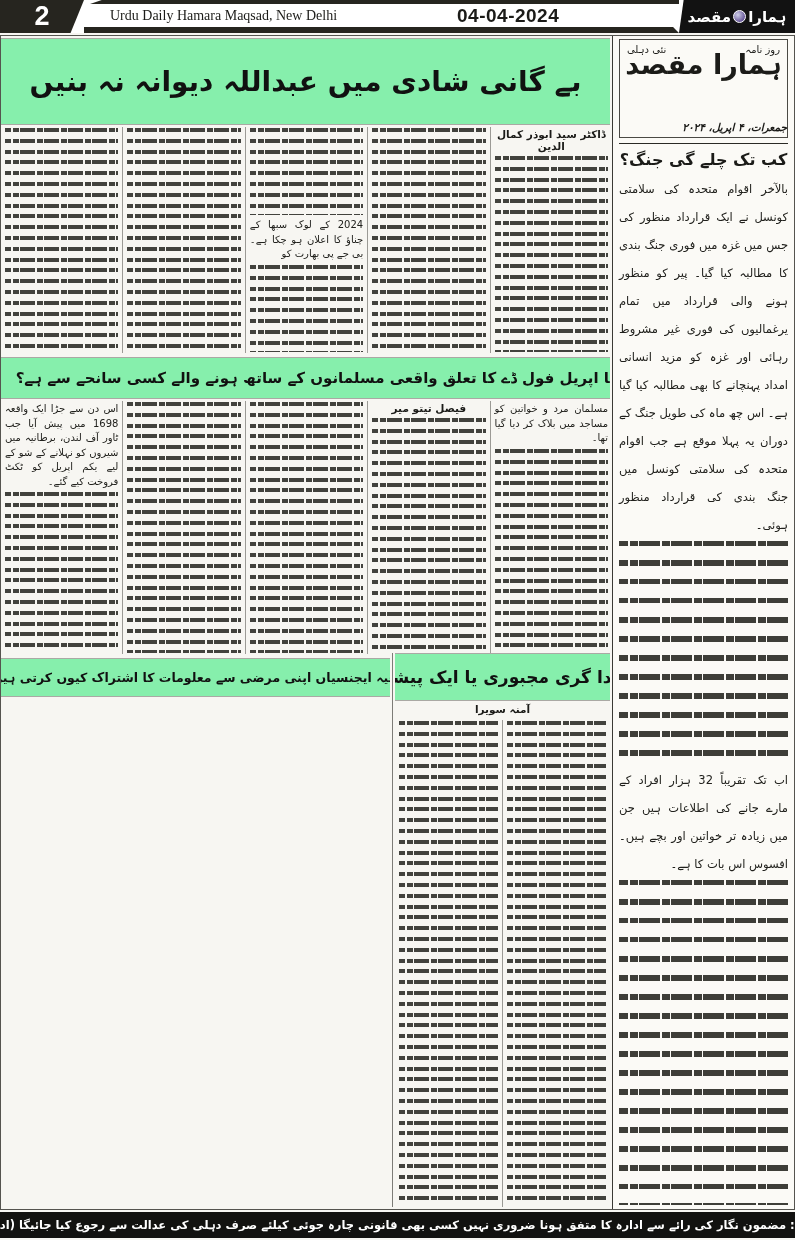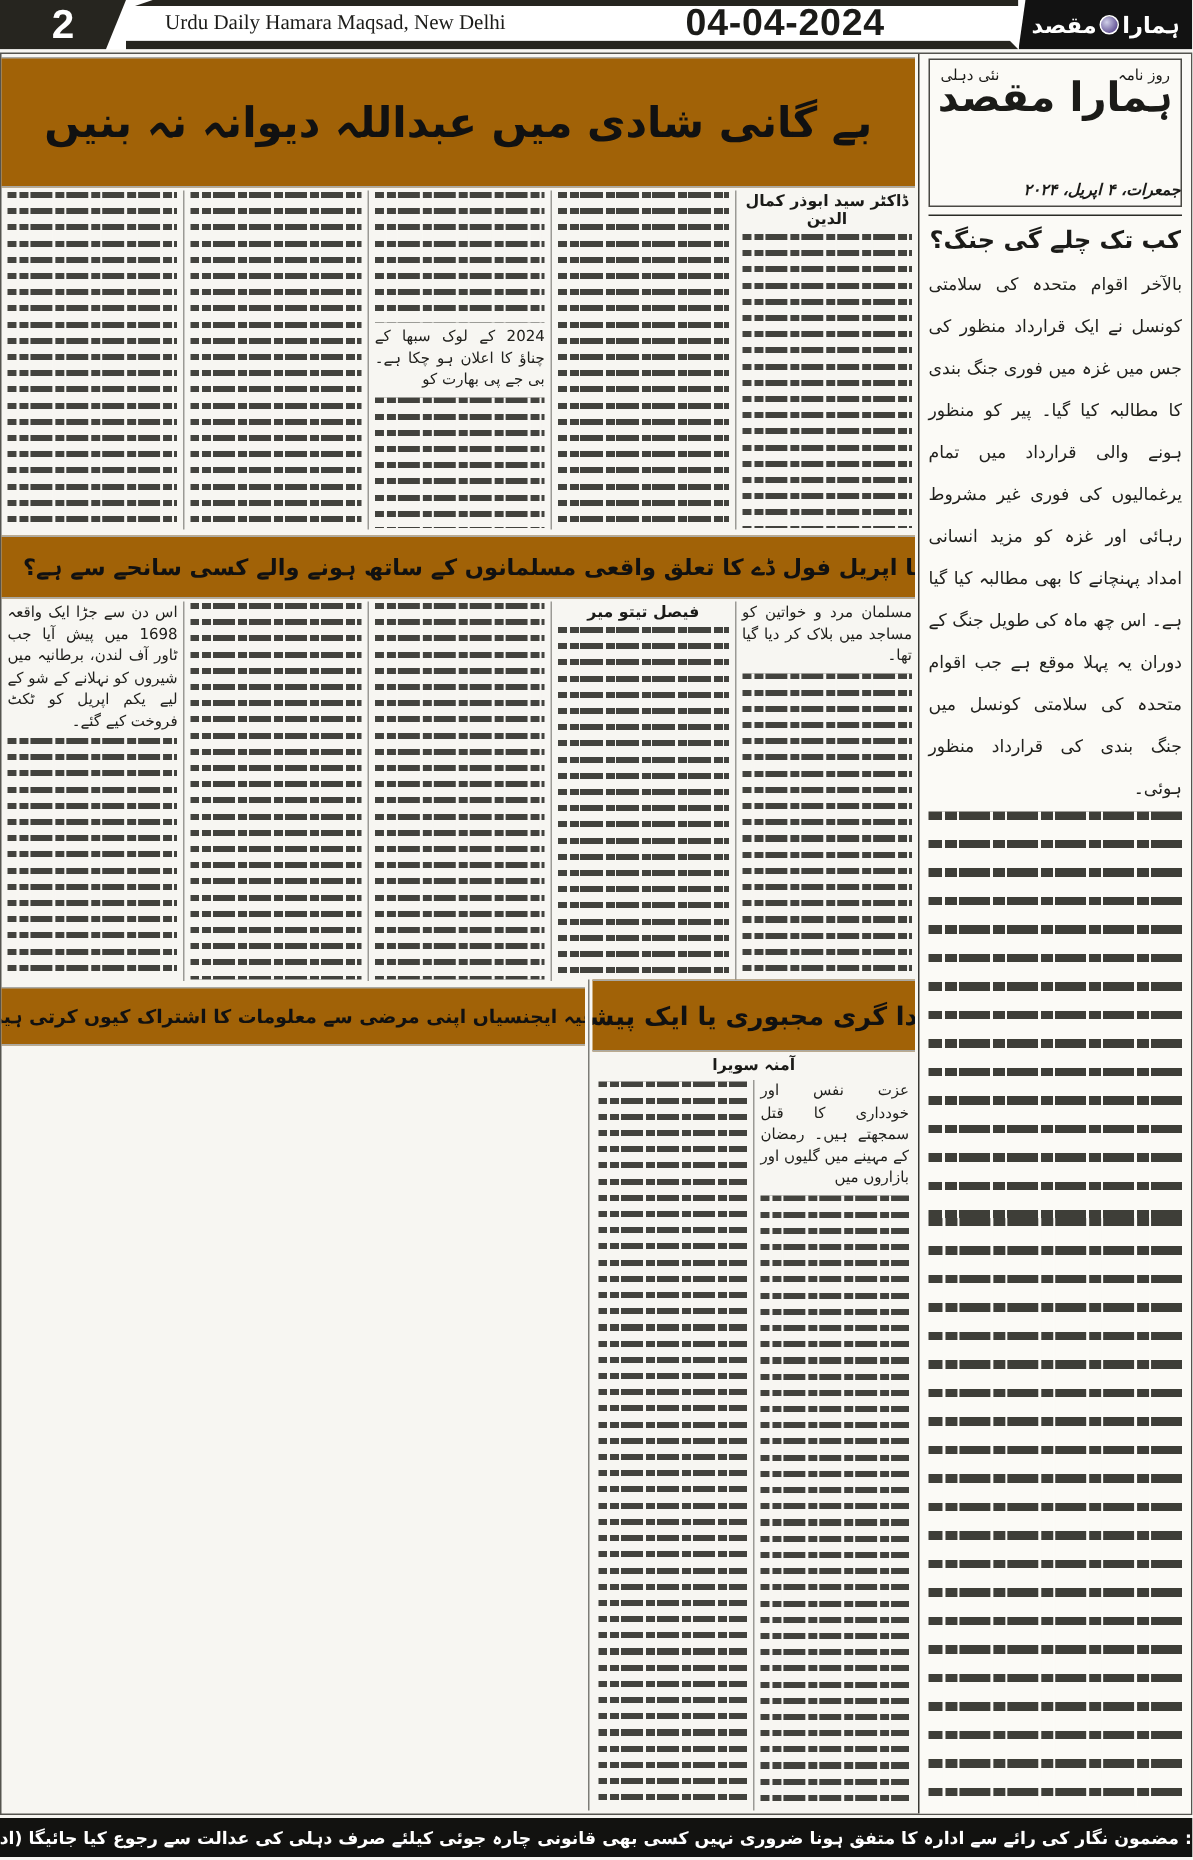--- a/index.html
+++ b/index.html
@@ -16,34 +16,34 @@
     clip-path:polygon(0 0,100% 0,84% 100%,0 100%);
     font-family:"Liberation Sans",sans-serif;
   }
   .head-mid{position:absolute;left:84px;right:116px;top:0;height:33px;}
   .head-mid::before{content:"";position:absolute;top:0;left:6px;right:0;height:4px;background:#26251f;
     clip-path:polygon(2% 0,100% 0,100% 100%,0 100%);}
   .head-mid::after{content:"";position:absolute;bottom:0;left:0;right:0;height:6px;background:#26251f;
     clip-path:polygon(0 0,99% 0,100% 100%,0 100%);}
   .head-mid-inner{position:absolute;top:4px;bottom:6px;left:0;right:0;display:flex;align-items:center;}
   .paper-title{font-family:"Liberation Serif",serif;font-weight:normal;font-size:14px;margin-left:26px;white-space:nowrap;}
-  .head-date{font-family:"Liberation Sans",sans-serif;font-weight:bold;font-size:25px;margin-left:120px;letter-spacing:.5px;}
+  .head-date{font-family:"Liberation Sans",sans-serif;font-weight:bold;font-size:19px;margin-left:120px;letter-spacing:.5px;}
   .logo-box{
     position:absolute;right:0;top:0;width:116px;height:33px;background:#121212;color:#fff;
     display:flex;align-items:center;justify-content:center;gap:2px;font-weight:bold;font-size:15px;
     clip-path:polygon(4% 0,100% 0,100% 100%,0 100%);
   }
   .globe{width:11px;height:11px;border-radius:50%;border:1px solid #fff;display:inline-block;
     background:radial-gradient(circle at 35% 35%,#cfcfe8 0%,#6a5a9a 70%);}
   
   .frame{position:absolute;top:35px;left:0;right:0;height:1175px;border:1px solid #55544f;background:#f7f6f2;
     display:flex;box-sizing:border-box;}
   .left-area{flex:1;position:relative;}
   
-  .bar{position:absolute;background:#a16207;display:flex;align-items:center;justify-content:center;
+  .bar{position:absolute;background:#86efac;display:flex;align-items:center;justify-content:center;
     border-top:1px solid #aaa9a4;border-bottom:1px solid #aaa9a4;overflow:hidden;}
   .bar span{white-space:nowrap;font-weight:bold;color:#111;}
   .a1-bar{top:2px;left:0;right:2px;height:85px;}
   .a1-bar span{font-size:28px;}
   .a2-bar{top:321px;left:0;right:2px;height:40px;padding-left:29px;}
   .a2-bar span{font-size:15px;}
   .a3-bar{top:622px;left:0;width:389px;height:37px;}
   .a3-bar span{font-size:12.5px;}
   .a4-bar{top:617px;left:394px;right:2px;height:46px;}
   .a4-bar span{font-size:17px;}
@@ -158,21 +158,20 @@
 
     <div class="bar a4-bar" dir="rtl">
       <span>گدا گری مجبوری یا ایک پیشہ</span>
     </div>
 
 
     <div class="a4-wrap">
       <p class="byline a4-byline">آمنہ سویرا</p>
       <div class="a4-cols cols" dir="rtl">
         <div class="col">
-          <p class="lead" dir="rtl">عزت نفس اور خودداری کا قتل سمجھتے ہیں۔ رمضان کے مہینے میں گلیوں اور بازاروں میں</p>
           <div class="sim"></div>
         </div>
         <div class="col">
             <div class="sim"></div>
           </div>
       </div>
     </div>
 
     <div class="vsep"></div>
   </section>
@@ -180,17 +179,18 @@
   <aside class="editorial" dir="rtl">
     <div class="mast">
       <span class="mast-kind">روز نامہ</span>
       <span class="mast-city">نئی دہلی</span>
       <div class="mast-name">ہمارا مقصد</div>
       <div class="mast-date">جمعرات، ۴ اپریل، ۲۰۲۴</div>
     </div>
     <div class="ed-h">کب تک چلے گی جنگ؟</div>
     <p class="ed-lead">بالآخر اقوام متحدہ کی سلامتی کونسل نے ایک قرارداد منظور کی جس میں غزہ میں فوری جنگ بندی کا مطالبہ کیا گیا۔ پیر کو منظور ہونے والی قرارداد میں تمام یرغمالیوں کی فوری غیر مشروط رہائی اور غزہ کو مزید انسانی امداد پہنچانے کا بھی مطالبہ کیا گیا ہے۔ اس چھ ماہ کی طویل جنگ کے دوران یہ پہلا موقع ہے جب اقوام متحدہ کی سلامتی کونسل میں جنگ بندی کی قرارداد منظور ہوئی۔</p>
     <div class="sim-lg" style="flex:1.1"></div>
+    <p class="ed-frag">اب تک تقریباً 32 ہزار افراد کے مارے جانے کی اطلاعات ہیں جن میں زیادہ تر خواتین اور بچے ہیں۔ افسوس اس بات کا ہے۔</p>
     <div class="sim-lg" style="flex:1.6"></div>
   </aside>
 </main>
 
 <footer class="note" dir="rtl">نوٹ: مضمون نگار کی رائے سے ادارہ کا متفق ہونا ضروری نہیں کسی بھی قانونی چارہ جوئی کیلئے صرف دہلی کی عدالت سے رجوع کیا جائیگا (ادارہ)</footer>
 
 </body></html>

